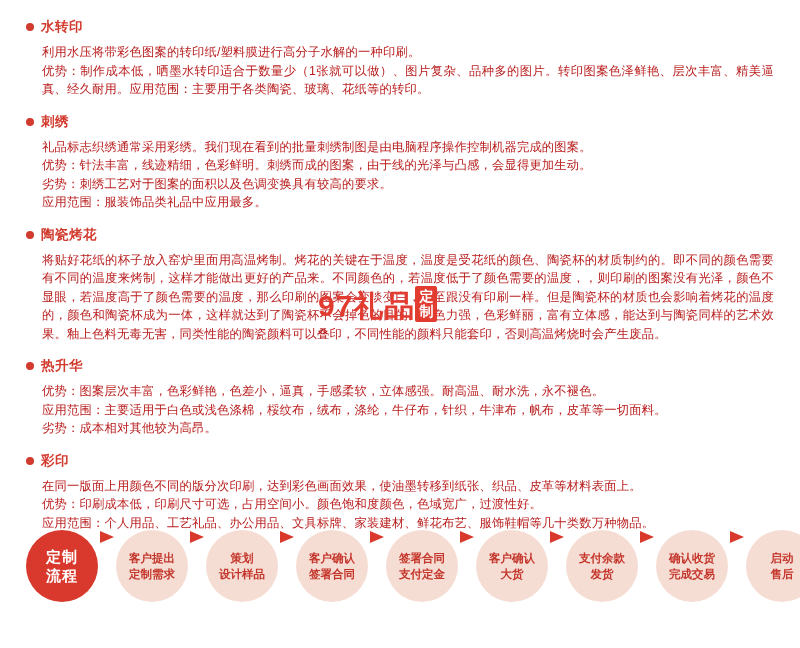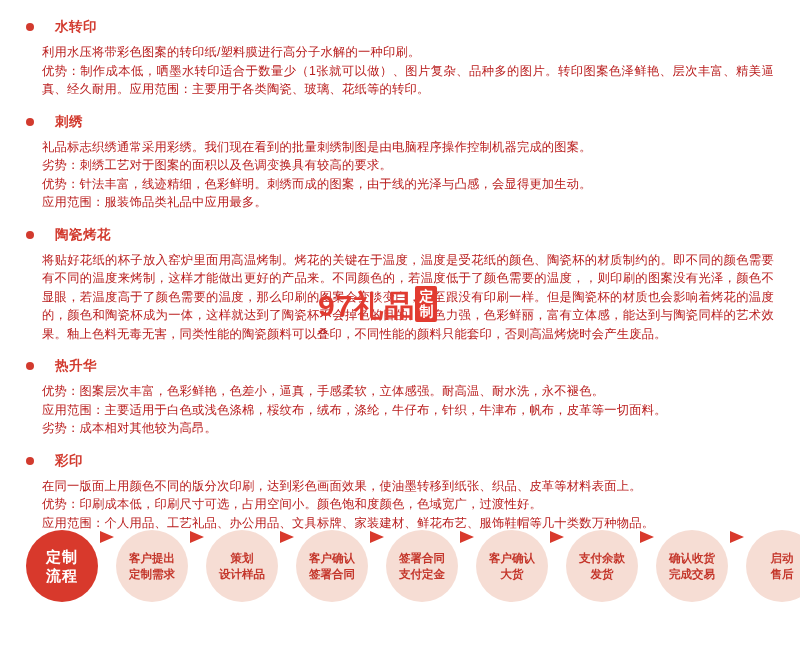--- a/index.html
+++ b/index.html
@@ -16,21 +16,21 @@
   .page {
     position: relative;
     width: 800px;
     height: 648px;
     padding: 18px 26px 0 26px;
   }
   .section { margin-bottom: 14px; }
   .sec-head {
     display: flex;
     align-items: center;
-    gap: 21px;
+    gap: 7px;
     margin-bottom: 7px;
   }
   .bullet {
     width: 8px; height: 8px;
     border-radius: 50%;
     background: #d23a2e;
     flex: 0 0 auto;
     display: inline-block;
   }
   .sec-title {
@@ -143,22 +143,22 @@
     </div>
   </div>
 
   <div class="section">
     <div class="sec-head">
       <span class="bullet"></span>
       <span class="sec-title">刺绣</span>
     </div>
     <div class="body-lines">
       <div class="line">礼品标志织绣通常采用彩绣。我们现在看到的批量刺绣制图是由电脑程序操作控制机器完成的图案。</div>
+      <div class="line">优势：针法丰富，线迹精细，色彩鲜明。刺绣而成的图案，由于线的光泽与凸感，会显得更加生动。</div>
       <div class="line">劣势：刺绣工艺对于图案的面积以及色调变换具有较高的要求。</div>
-      <div class="line">优势：针法丰富，线迹精细，色彩鲜明。刺绣而成的图案，由于线的光泽与凸感，会显得更加生动。</div>
       <div class="line">应用范围：服装饰品类礼品中应用最多。</div>
     </div>
   </div>
 
   <div class="section">
     <div class="sec-head">
       <span class="bullet"></span>
       <span class="sec-title">陶瓷烤花</span>
     </div>
     <div class="body-lines">

